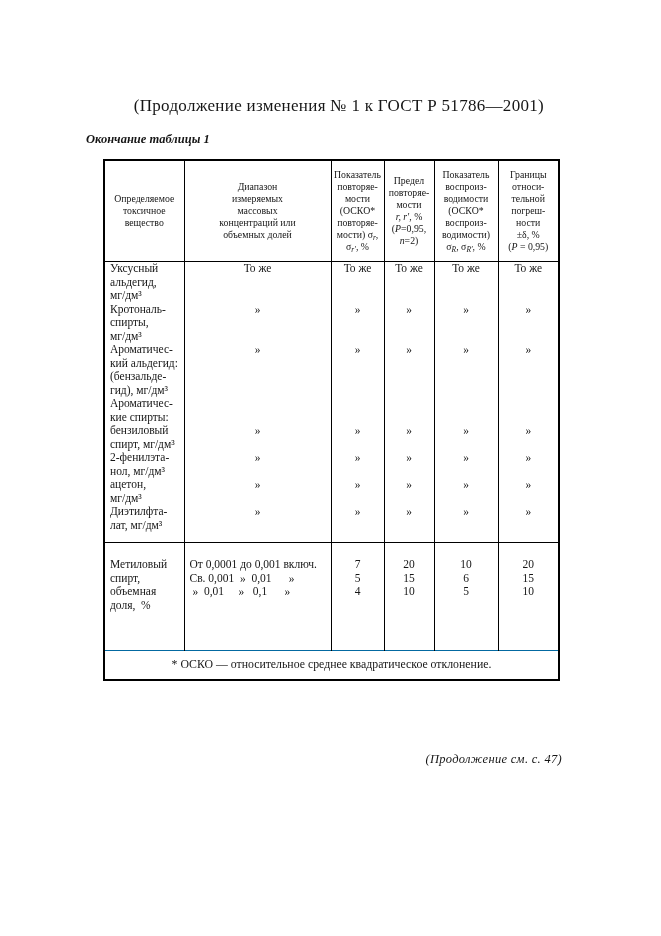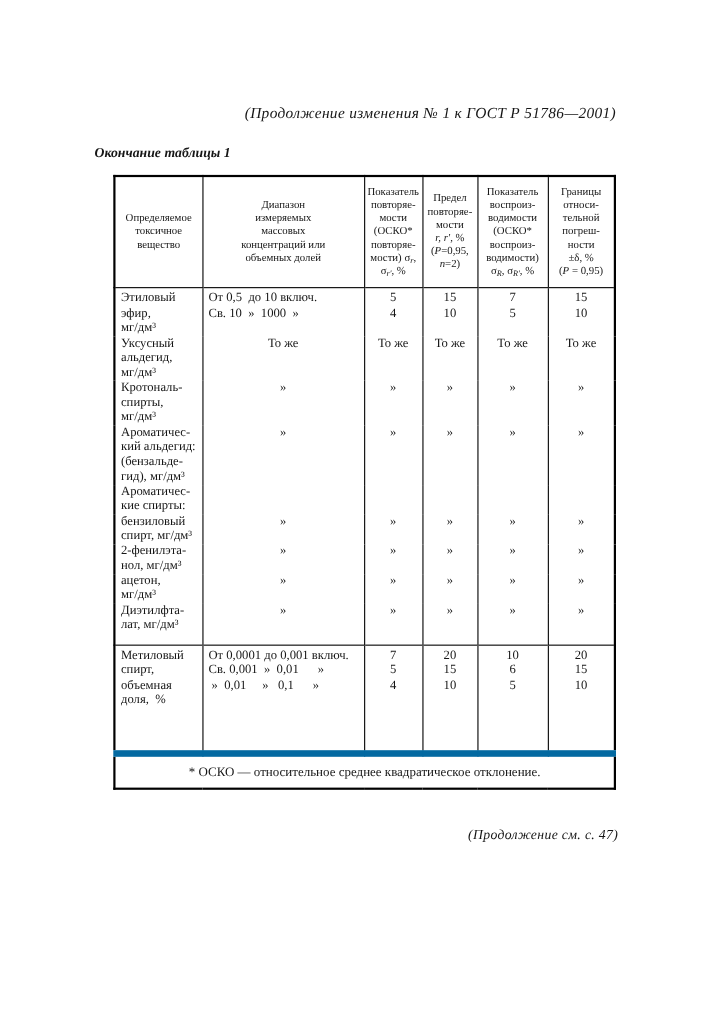--- a/index.html
+++ b/index.html
@@ -2,22 +2,22 @@
 <html><head>
 <meta charset="utf-8">
 <style>
   html,body { margin:0; padding:0; background:#e8e8e8; }
   .page {
     position:relative; width:661px; height:936px; background:#ffffff;
     font-family:"Liberation Serif","DejaVu Serif",serif; color:#161616;
     margin:0 auto; overflow:hidden;
   }
   .hdr-note {
-    position:absolute; top:96px; right:101px;
-    font-style:italic; font-size:14px; letter-spacing:0.3px;
+    position:absolute; top:96px; right:117px;
+    font-size:17px; letter-spacing:0.3px;
   }
   .caption {
     position:absolute; top:132px; left:86px;
     font-style:italic; font-weight:bold; font-size:12.5px;
   }
   table.gost {
     position:absolute; top:159px; left:103px; width:455px;
     border-collapse:collapse; table-layout:fixed;
     border:2px solid #000;
   }
@@ -32,23 +32,23 @@
     border-left:1px solid #000; vertical-align:top;
     font-size:11.5px; line-height:13.5px; padding:0 2px;
   }
   .pre { display:block; white-space:pre-wrap; }
   .hline { display:block; white-space:nowrap; }
   td.name { text-align:left; padding-left:5px; }
   td.c { text-align:center; }
   td.left { text-align:left; padding-left:5px; }
   tr.first td { padding-top:3px; }
   tr.lastsub td { padding-bottom:10px; }
-  tr.sec2 td { border-top:1.6px solid #000; height:92px; padding-top:3px; }
+  tr.sec2 td { border-top:1.6px solid #000; height:92px; padding-top:15px; }
   tr.fnote td {
-    border-top:6px solid #0369a1; border-left:none; height:28px;
+    border-top:1px solid #0369a1; border-left:none; height:28px;
     text-align:center; vertical-align:middle; font-size:11.8px;
   }
   .it { font-style:italic; }
   sub.sb { font-size:7.5px; font-style:italic; vertical-align:-2px; line-height:0; }
   .ftr-note {
     position:absolute; top:752px; right:99px;
     font-style:italic; font-size:12.5px; letter-spacing:0.3px;
   }
 </style>
 </head>
@@ -113,47 +113,20 @@
 относи-
 тельной
 погреш-
 ности
 ±δ, %</span>
           <span class="hline"><span>(</span><span class="it">P</span><span> = 0,95)</span></span>
         </th>
       </tr>
     </thead>
     <tbody>
-      <tr class="first">
-        <td class="name">
-            <span class="pre">Этиловый
-эфир,
-мг/дм³</span>
-          </td>
-        <td class="left">
-            <span class="pre">От 0,5  до 10 включ.
-Св. 10  »  1000  »</span>
-          </td>
-        <td class="c">
-            <span class="pre">5
-4</span>
-          </td>
-        <td class="c">
-            <span class="pre">15
-10</span>
-          </td>
-        <td class="c">
-            <span class="pre">7
-5</span>
-          </td>
-        <td class="c">
-            <span class="pre">15
-10</span>
-          </td>
-      </tr>
       <tr>
         <td class="name">
             <span class="pre">Уксусный
 альдегид,
 мг/дм³</span>
           </td>
         <td class="c">
             <span class="pre">То же</span>
           </td>
         <td class="c">

